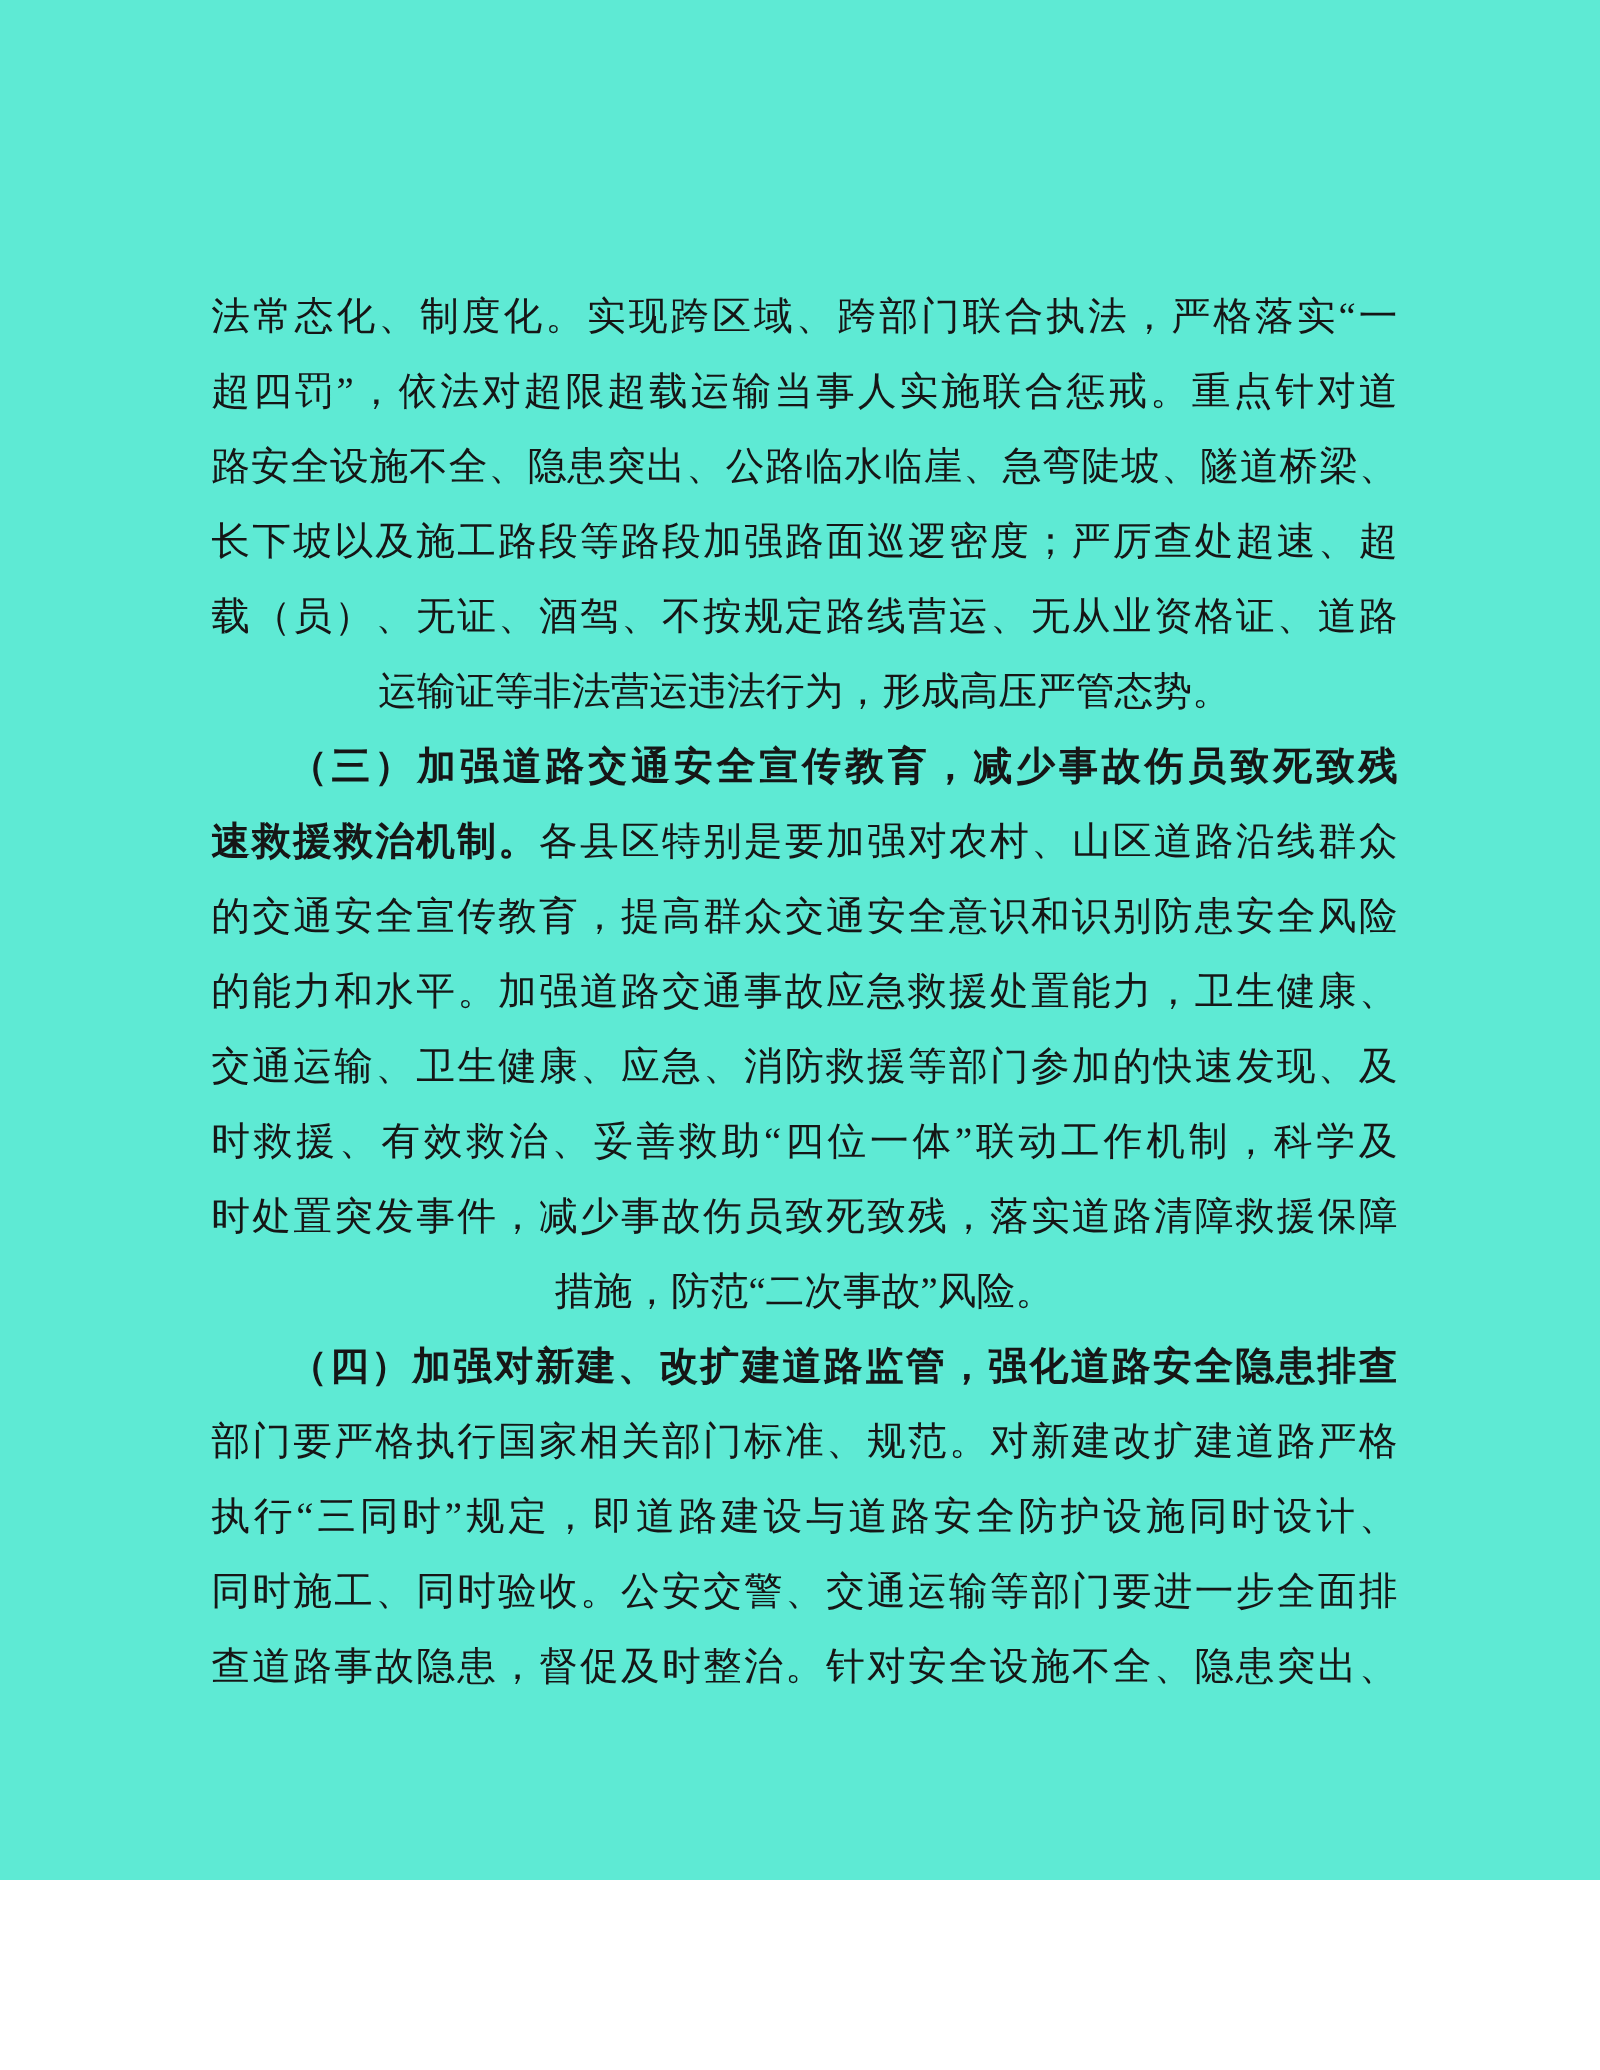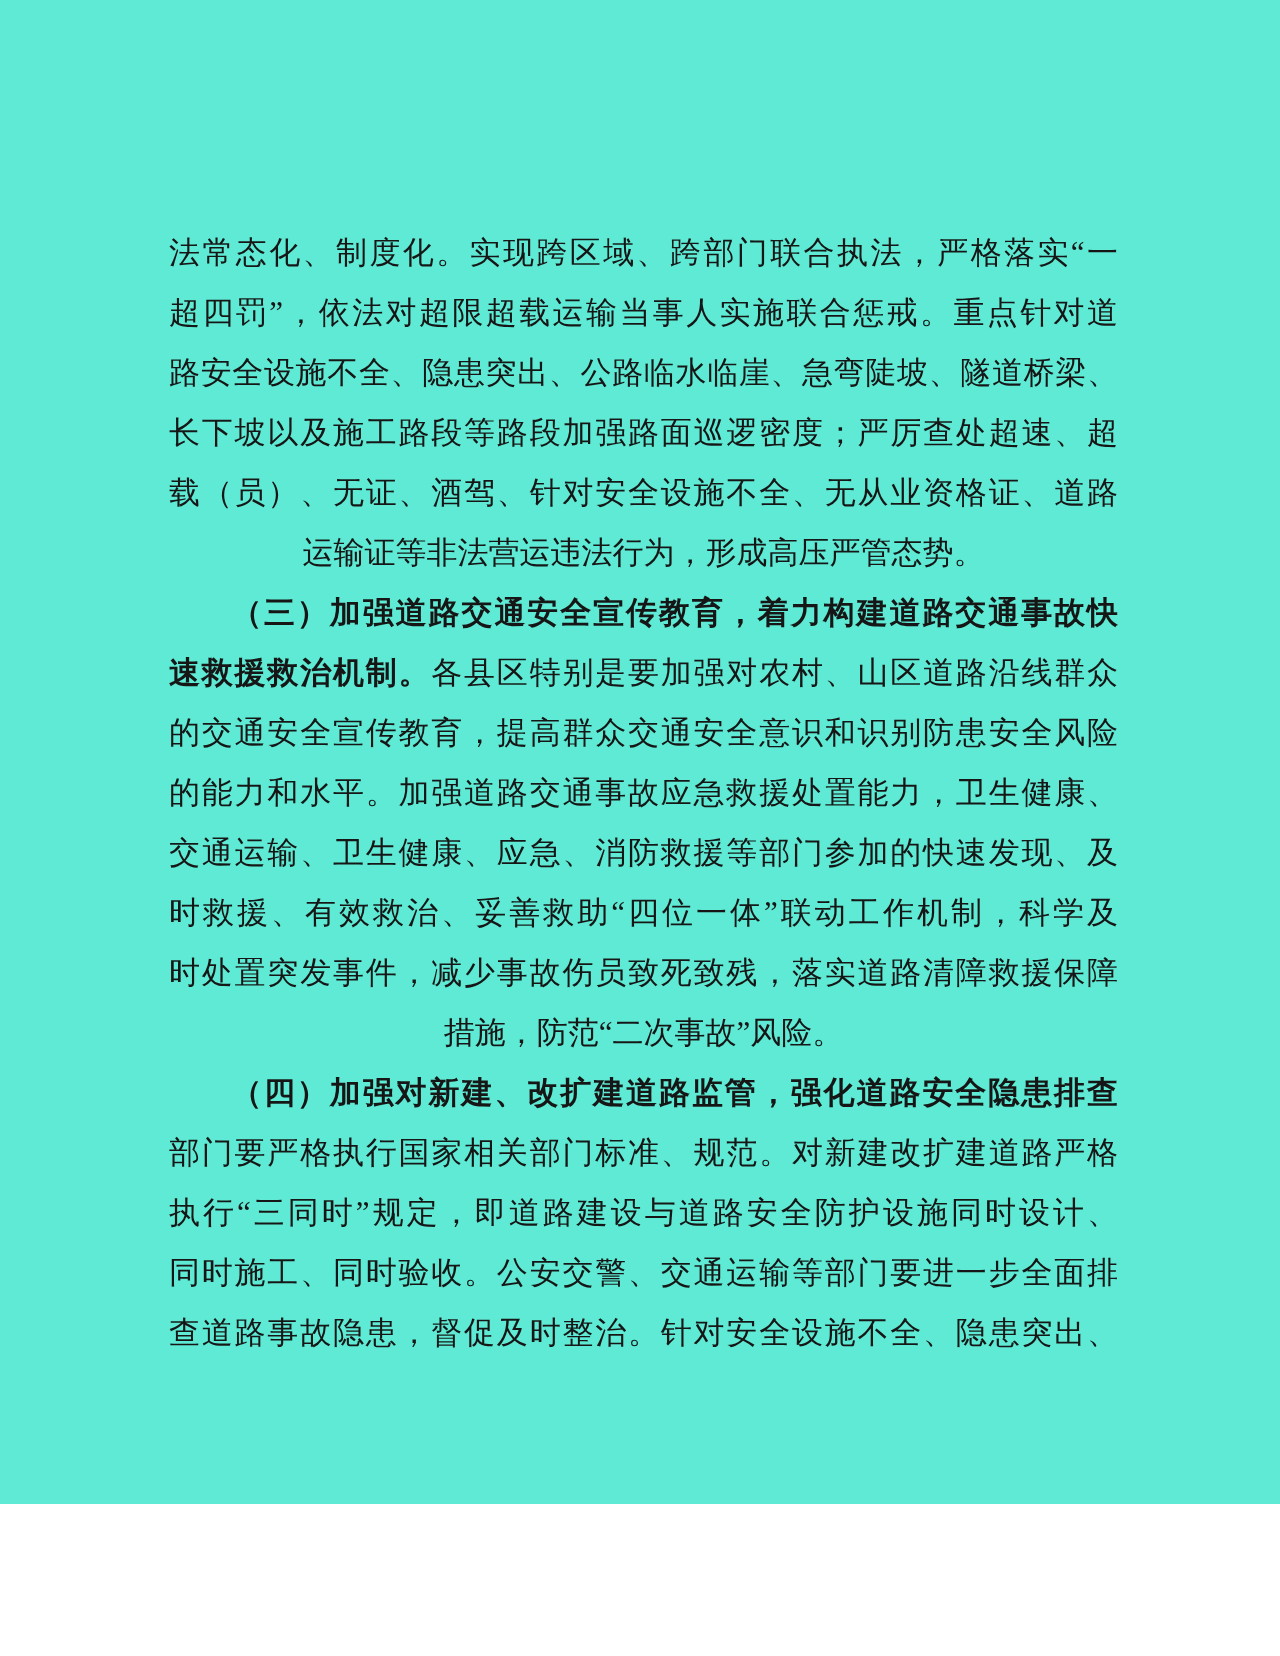--- a/index.html
+++ b/index.html
@@ -52,23 +52,23 @@
 </style>
 </head>
 <body>
 
 <div class="page">
   <div class="doc-body">
       <div class="line justify"><span class="seg">法常态化、制度化。实现跨区域、跨部门联合执法，严格落实“一</span></div>
       <div class="line justify"><span class="seg">超四罚”，依法对超限超载运输当事人实施联合惩戒。重点针对道</span></div>
       <div class="line justify"><span class="seg">路安全设施不全、隐患突出、公路临水临崖、急弯陡坡、隧道桥梁、</span></div>
       <div class="line justify"><span class="seg">长下坡以及施工路段等路段加强路面巡逻密度；严厉查处超速、超</span></div>
-      <div class="line justify"><span class="seg">载（员）、无证、酒驾、针对安全设施不全、无从业资格证、道路</span></div>
+      <div class="line justify"><span class="seg">载（员）、无证、酒驾、不按规定路线营运、无从业资格证、道路</span></div>
       <div class="line"><span class="seg">运输证等非法营运违法行为，形成高压严管态势。</span></div>
-      <div class="line justify indent"><span class="seg bold">（三）加强道路交通安全宣传教育，着力构建道路交通事故快</span></div>
+      <div class="line justify indent"><span class="seg bold">（三）加强道路交通安全宣传教育，减少事故伤员致死致残</span></div>
       <div class="line justify"><span class="seg bold">速救援救治机制。</span><span class="seg">各县区特别是要加强对农村、山区道路沿线群众</span></div>
       <div class="line justify"><span class="seg">的交通安全宣传教育，提高群众交通安全意识和识别防患安全风险</span></div>
       <div class="line justify"><span class="seg">的能力和水平。加强道路交通事故应急救援处置能力，卫生健康、</span></div>
       <div class="line justify"><span class="seg">交通运输、卫生健康、应急、消防救援等部门参加的快速发现、及</span></div>
       <div class="line justify"><span class="seg">时救援、有效救治、妥善救助“四位一体”联动工作机制，科学及</span></div>
       <div class="line justify"><span class="seg">时处置突发事件，减少事故伤员致死致残，落实道路清障救援保障</span></div>
       <div class="line"><span class="seg">措施，防范“二次事故”风险。</span></div>
       <div class="line justify indent"><span class="seg bold">（四）加强对新建、改扩建道路监管，强化道路安全隐患排查</span></div>
       <div class="line justify"><span class="seg">部门要严格执行国家相关部门标准、规范。对新建改扩建道路严格</span></div>
       <div class="line justify"><span class="seg">执行“三同时”规定，即道路建设与道路安全防护设施同时设计、</span></div>

